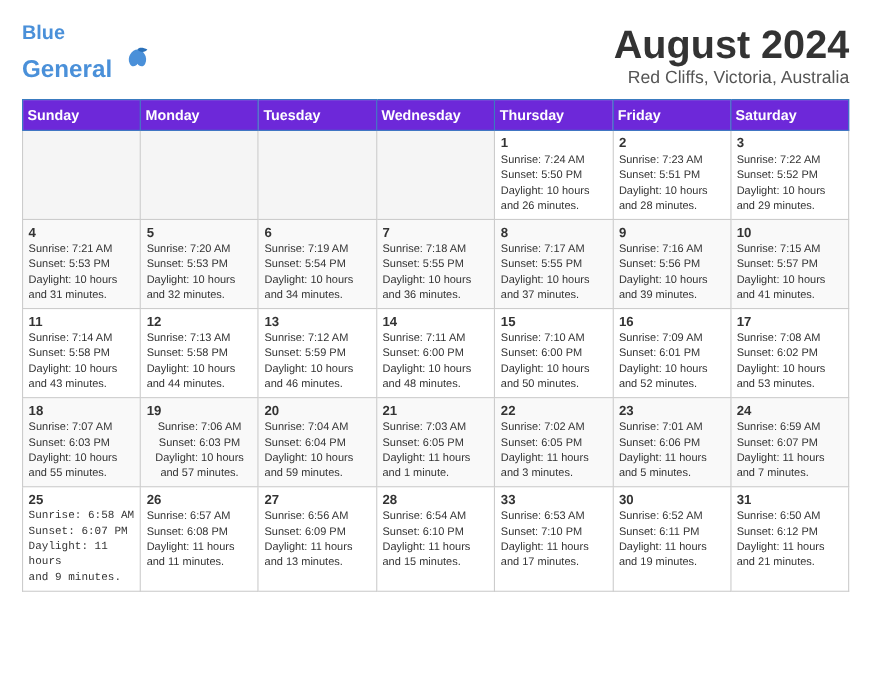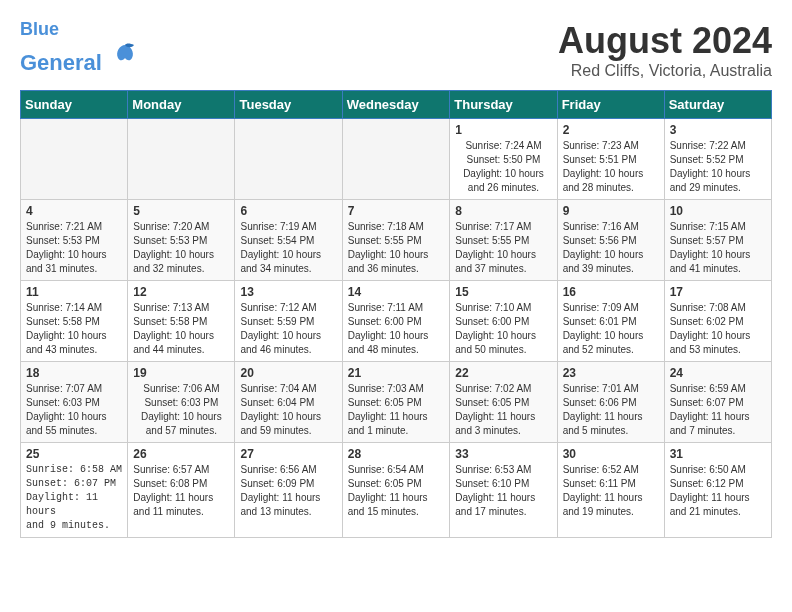--- a/index.html
+++ b/index.html
@@ -46,21 +46,21 @@
     .location-title {
       font-size: 16px;
       color: #555;
     }
     .calendar {
       width: 100%;
       border-collapse: collapse;
       border: 1px solid #ccc;
     }
     .calendar th {
-      background-color: #0f766e;
+      background-color: #6d28d9;
       color: #fff;
       font-size: 13px;
       font-weight: bold;
       padding: 6px 4px;
       text-align: left;
       border: 1px solid #3a7bc0;
     }
     .calendar td {
       vertical-align: top;
       border: 1px solid #ccc;
@@ -127,21 +127,21 @@
       </tr>
   </thead>
   <tbody id="calendar-body">
   <tr>
         <td class="empty"></td>
         <td class="empty"></td>
         <td class="empty"></td>
         <td class="empty"></td>
         <td>
           <span class="day-num">1</span>
-          <div class="day-info" style="white-space: pre-line; text-align: center;">Sunrise: 7:24 AM
+          <div class="day-info" style="white-space: pre-line;">Sunrise: 7:24 AM
 Sunset: 5:50 PM
 Daylight: 10 hours
 and 26 minutes.</div>
         </td>
         <td>
           <span class="day-num">2</span>
           <div class="day-info" style="white-space: pre-line;">Sunrise: 7:23 AM
 Sunset: 5:51 PM
 Daylight: 10 hours
 and 28 minutes.</div>
@@ -325,28 +325,28 @@
         <td>
           <span class="day-num">27</span>
           <div class="day-info" style="white-space: pre-line;">Sunrise: 6:56 AM
 Sunset: 6:09 PM
 Daylight: 11 hours
 and 13 minutes.</div>
         </td>
         <td>
           <span class="day-num">28</span>
           <div class="day-info" style="white-space: pre-line;">Sunrise: 6:54 AM
-Sunset: 6:05 PM
+Sunset: 6:10 PM
 Daylight: 11 hours
 and 15 minutes.</div>
         </td>
         <td>
           <span class="day-num">33</span>
           <div class="day-info" style="white-space: pre-line;">Sunrise: 6:53 AM
-Sunset: 6:10 PM
+Sunset: 7:10 PM
 Daylight: 11 hours
 and 17 minutes.</div>
         </td>
         <td>
           <span class="day-num">30</span>
           <div class="day-info" style="white-space: pre-line;">Sunrise: 6:52 AM
 Sunset: 6:11 PM
 Daylight: 11 hours
 and 19 minutes.</div>
         </td>

